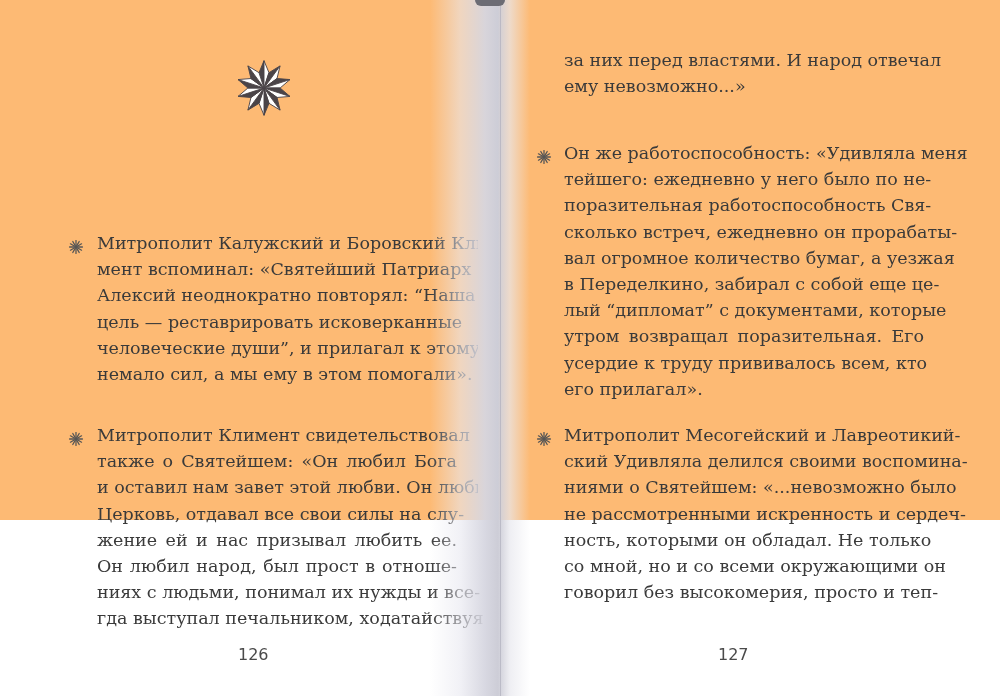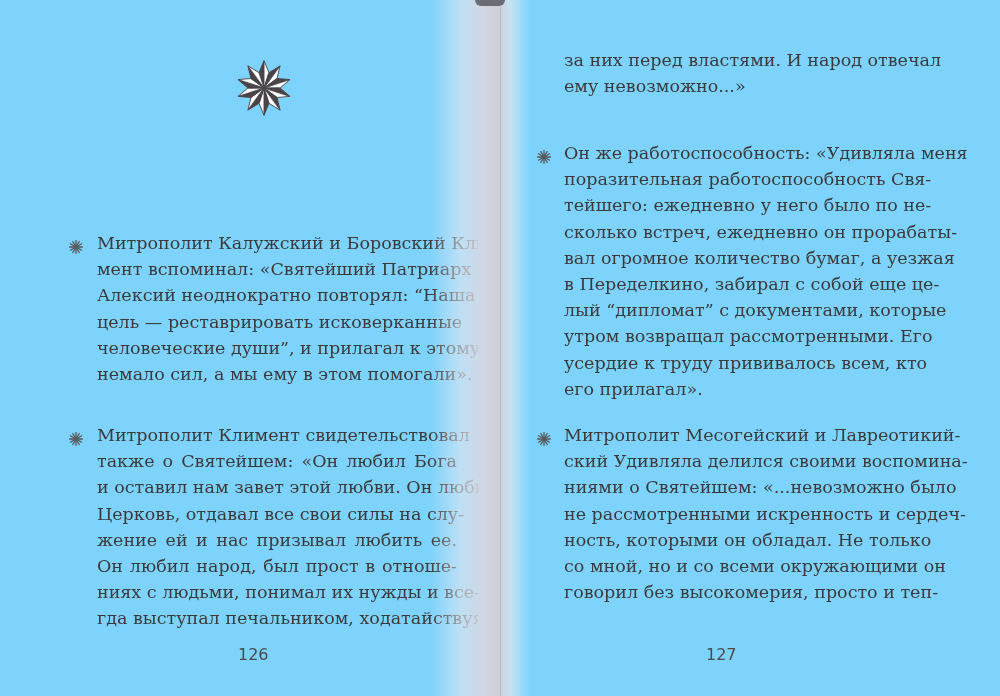--- a/index.html
+++ b/index.html
@@ -16,22 +16,22 @@
       color: #3a3a3a;
     }
     .spread {
       position: absolute;
       left: 0; top: 0;
       width: 1000px; height: 696px;
     }
     .page {
       position: absolute;
       top: 0;
-      height: 696px;
-      background: #7dd3fc;
+      height: 520px;
+      background: #fdba74;
     }
     .page-left {
       left: 0;
       width: 478px;
     }
     .page-right {
       left: 478px;
       width: 522px;
     }
     .gutter {
@@ -208,27 +208,27 @@
           <line x1="-1.73" y1="-1.00" x2="-6.93" y2="-4.00" stroke="#555555" stroke-width="1.6" stroke-linecap="round"></line>
           <line x1="-1.00" y1="-1.73" x2="-4.00" y2="-6.93" stroke="#555555" stroke-width="1.6" stroke-linecap="round"></line>
           <line x1="-0.00" y1="-2.00" x2="-0.00" y2="-8.00" stroke="#555555" stroke-width="1.6" stroke-linecap="round"></line>
           <line x1="1.00" y1="-1.73" x2="4.00" y2="-6.93" stroke="#555555" stroke-width="1.6" stroke-linecap="round"></line>
           <line x1="1.73" y1="-1.00" x2="6.93" y2="-4.00" stroke="#555555" stroke-width="1.6" stroke-linecap="round"></line>
           <circle cx="0" cy="0" r="1.8" fill="#555555"></circle>
         </g>
     </svg>
     <div class="para" style="left:86px; top:140px; width:360px;">
       <span class="line">Он же работоспособность: «Удивляла меня</span>
+      <span class="line">тейшего: ежедневно у него было по не-</span>
       <span class="line">поразительная работоспособность Свя-</span>
-      <span class="line">тейшего: ежедневно у него было по не-</span>
       <span class="line">сколько встреч, ежедневно он прорабаты-</span>
       <span class="line">вал огромное количество бумаг, а уезжая</span>
       <span class="line">в Переделкино, забирал с собой еще це-</span>
       <span class="line">лый “дипломат” с документами, которые</span>
-      <span class="line">утром возвращал рассмотренными. Его</span>
+      <span class="line">утром возвращал поразительная. Его</span>
       <span class="line">усердие к труду прививалось всем, кто</span>
       <span class="line last">его прилагал».</span>
     </div>
 
     <svg class="bullet" style="left:58px; top:431px;" viewBox="-10 -10 20 20">
       <g class="flower">
           <line x1="2.00" y1="0.00" x2="8.00" y2="0.00" stroke="#555555" stroke-width="1.6" stroke-linecap="round"></line>
           <line x1="1.73" y1="1.00" x2="6.93" y2="4.00" stroke="#555555" stroke-width="1.6" stroke-linecap="round"></line>
           <line x1="1.00" y1="1.73" x2="4.00" y2="6.93" stroke="#555555" stroke-width="1.6" stroke-linecap="round"></line>
           <line x1="0.00" y1="2.00" x2="0.00" y2="8.00" stroke="#555555" stroke-width="1.6" stroke-linecap="round"></line>
@@ -246,19 +246,19 @@
     <div class="para" style="left:86px; top:422px; width:360px;">
       <span class="line">Митрополит Месогейский и Лавреотикий-</span>
       <span class="line">ский Удивляла делился своими воспомина-</span>
       <span class="line">ниями о Святейшем: «...невозможно было</span>
       <span class="line">не рассмотренными искренность и сердеч-</span>
       <span class="line">ность, которыми он обладал. Не только</span>
       <span class="line">со мной, но и со всеми окружающими он</span>
       <span class="line">говорил без высокомерия, просто и теп-</span>
     </div>
 
-    <div class="page-number" style="left:228px;">127</div>
+    <div class="page-number" style="left:240px;">127</div>
   </div>
 
   <div class="gutter"></div>
   <div class="gutter-line"></div>
   <div class="top-shadow"></div>
 </div>
 
 </body></html>

